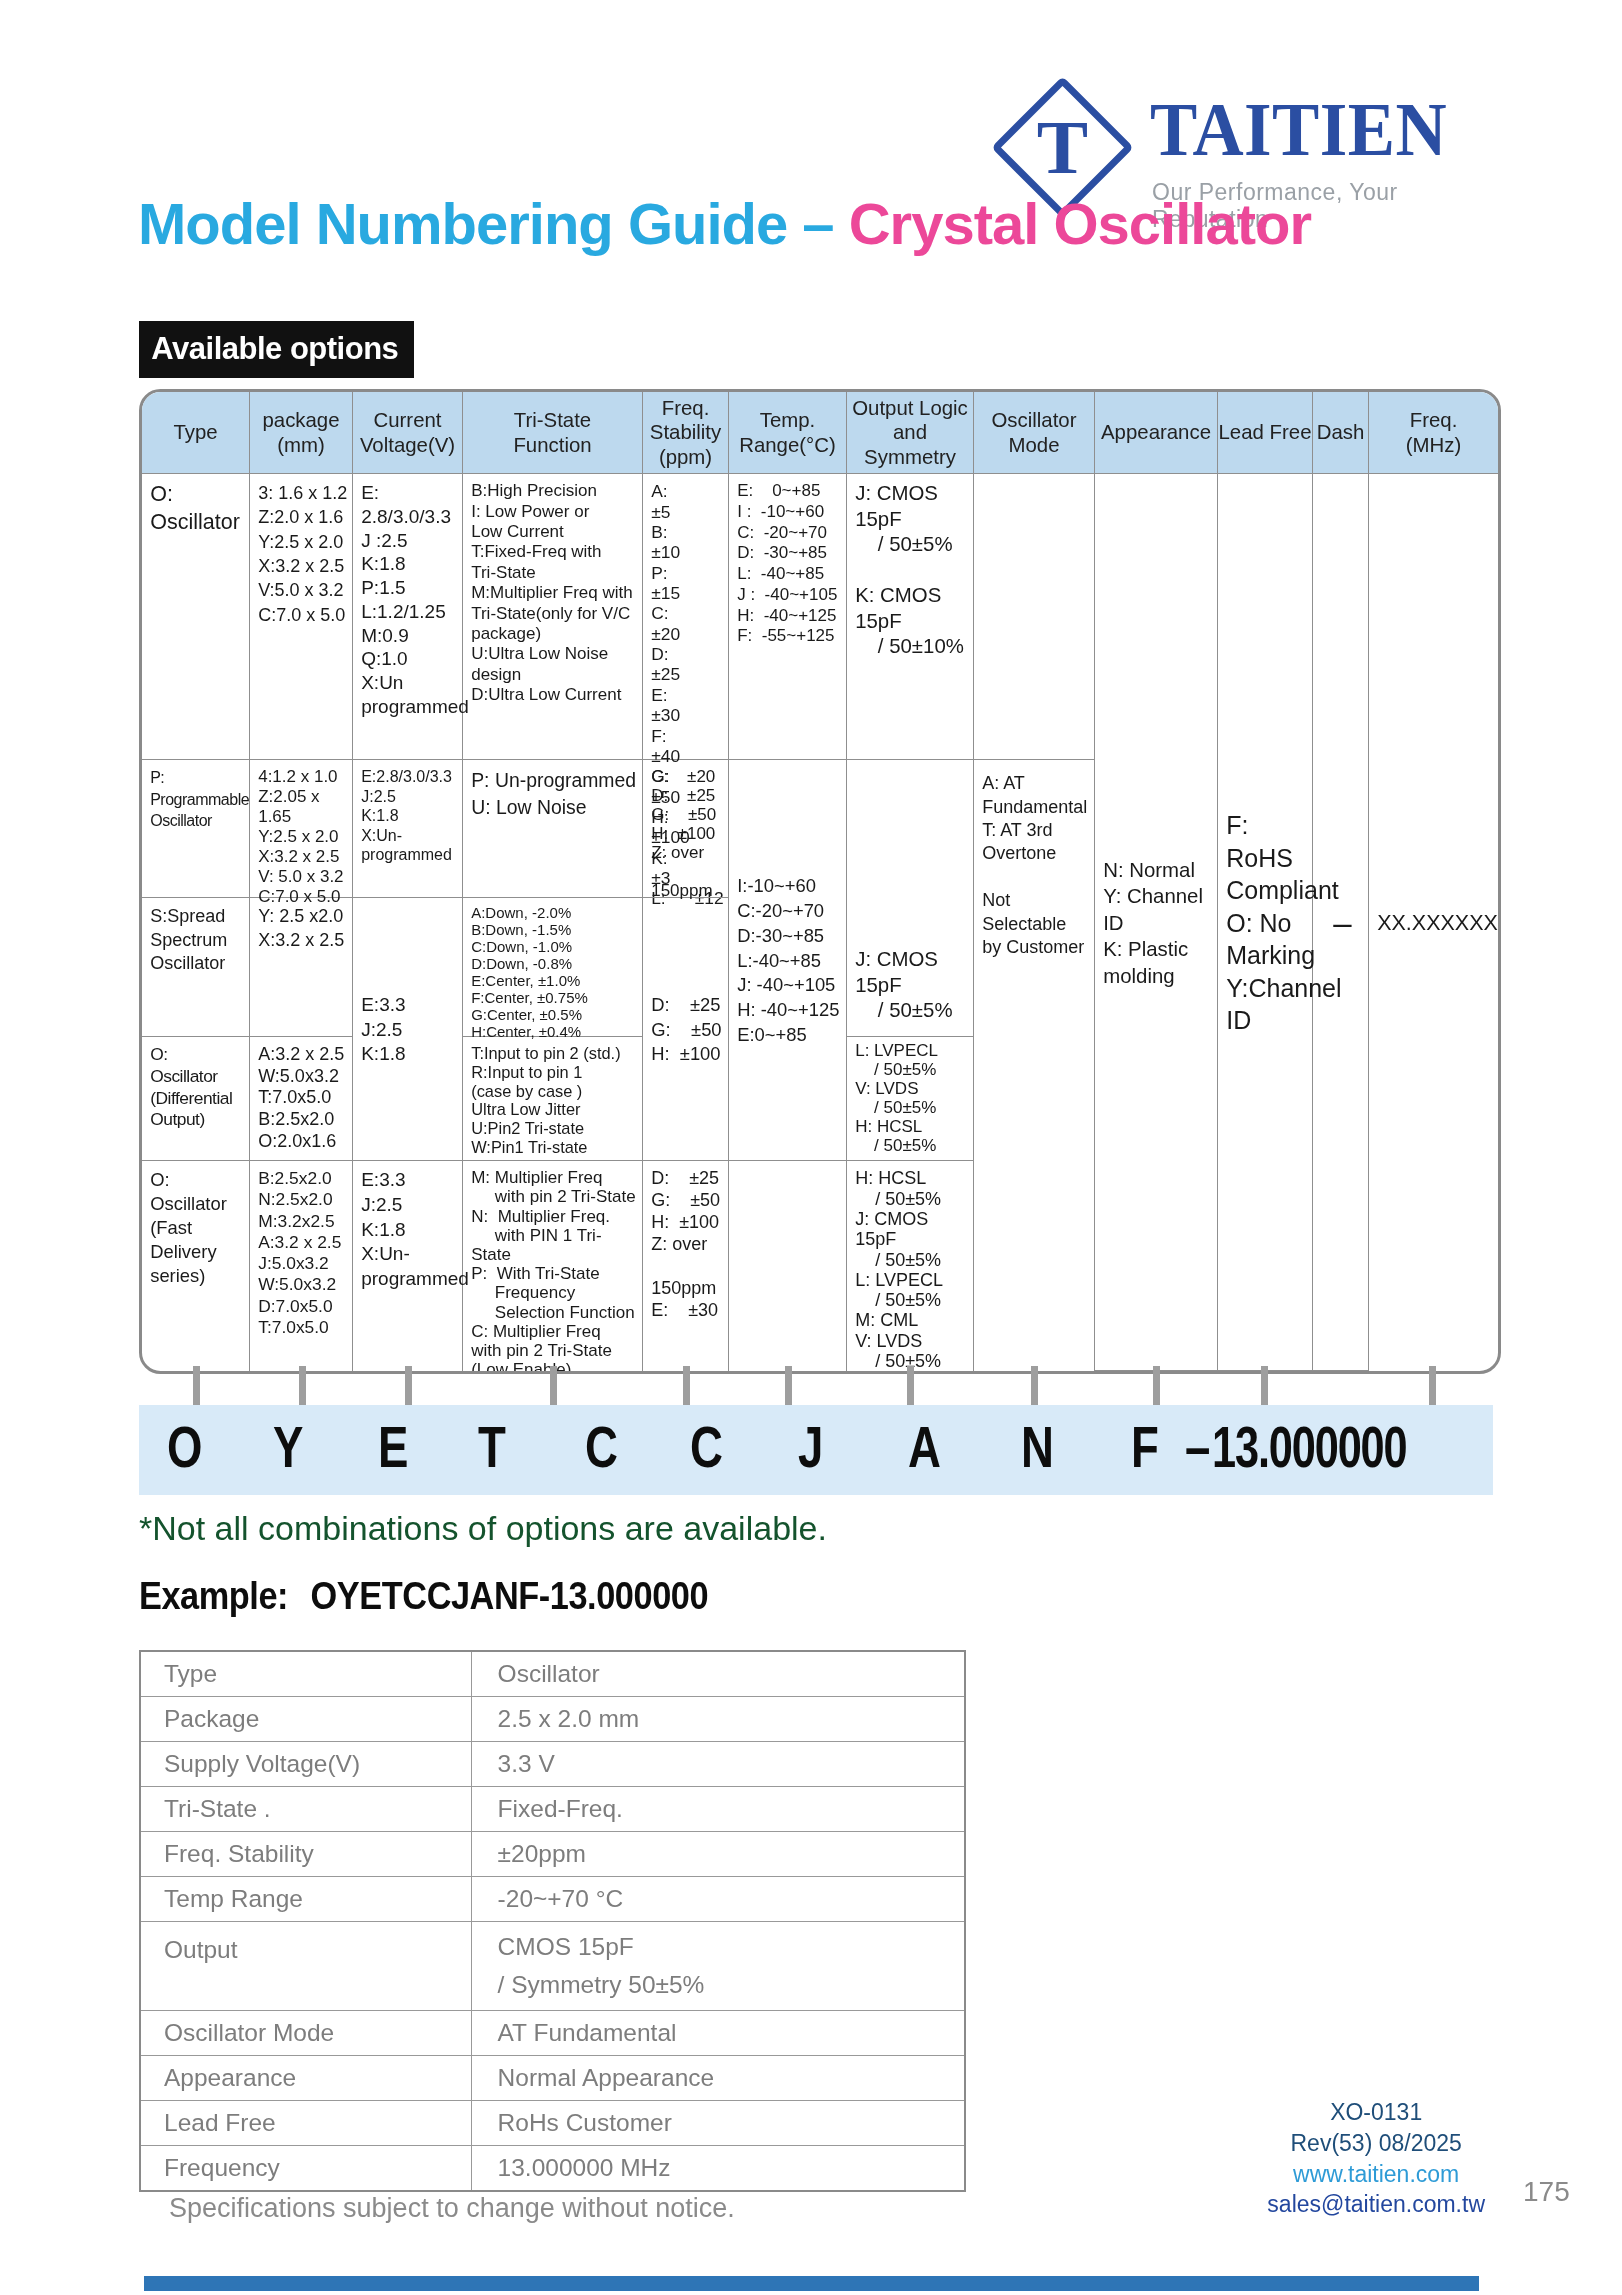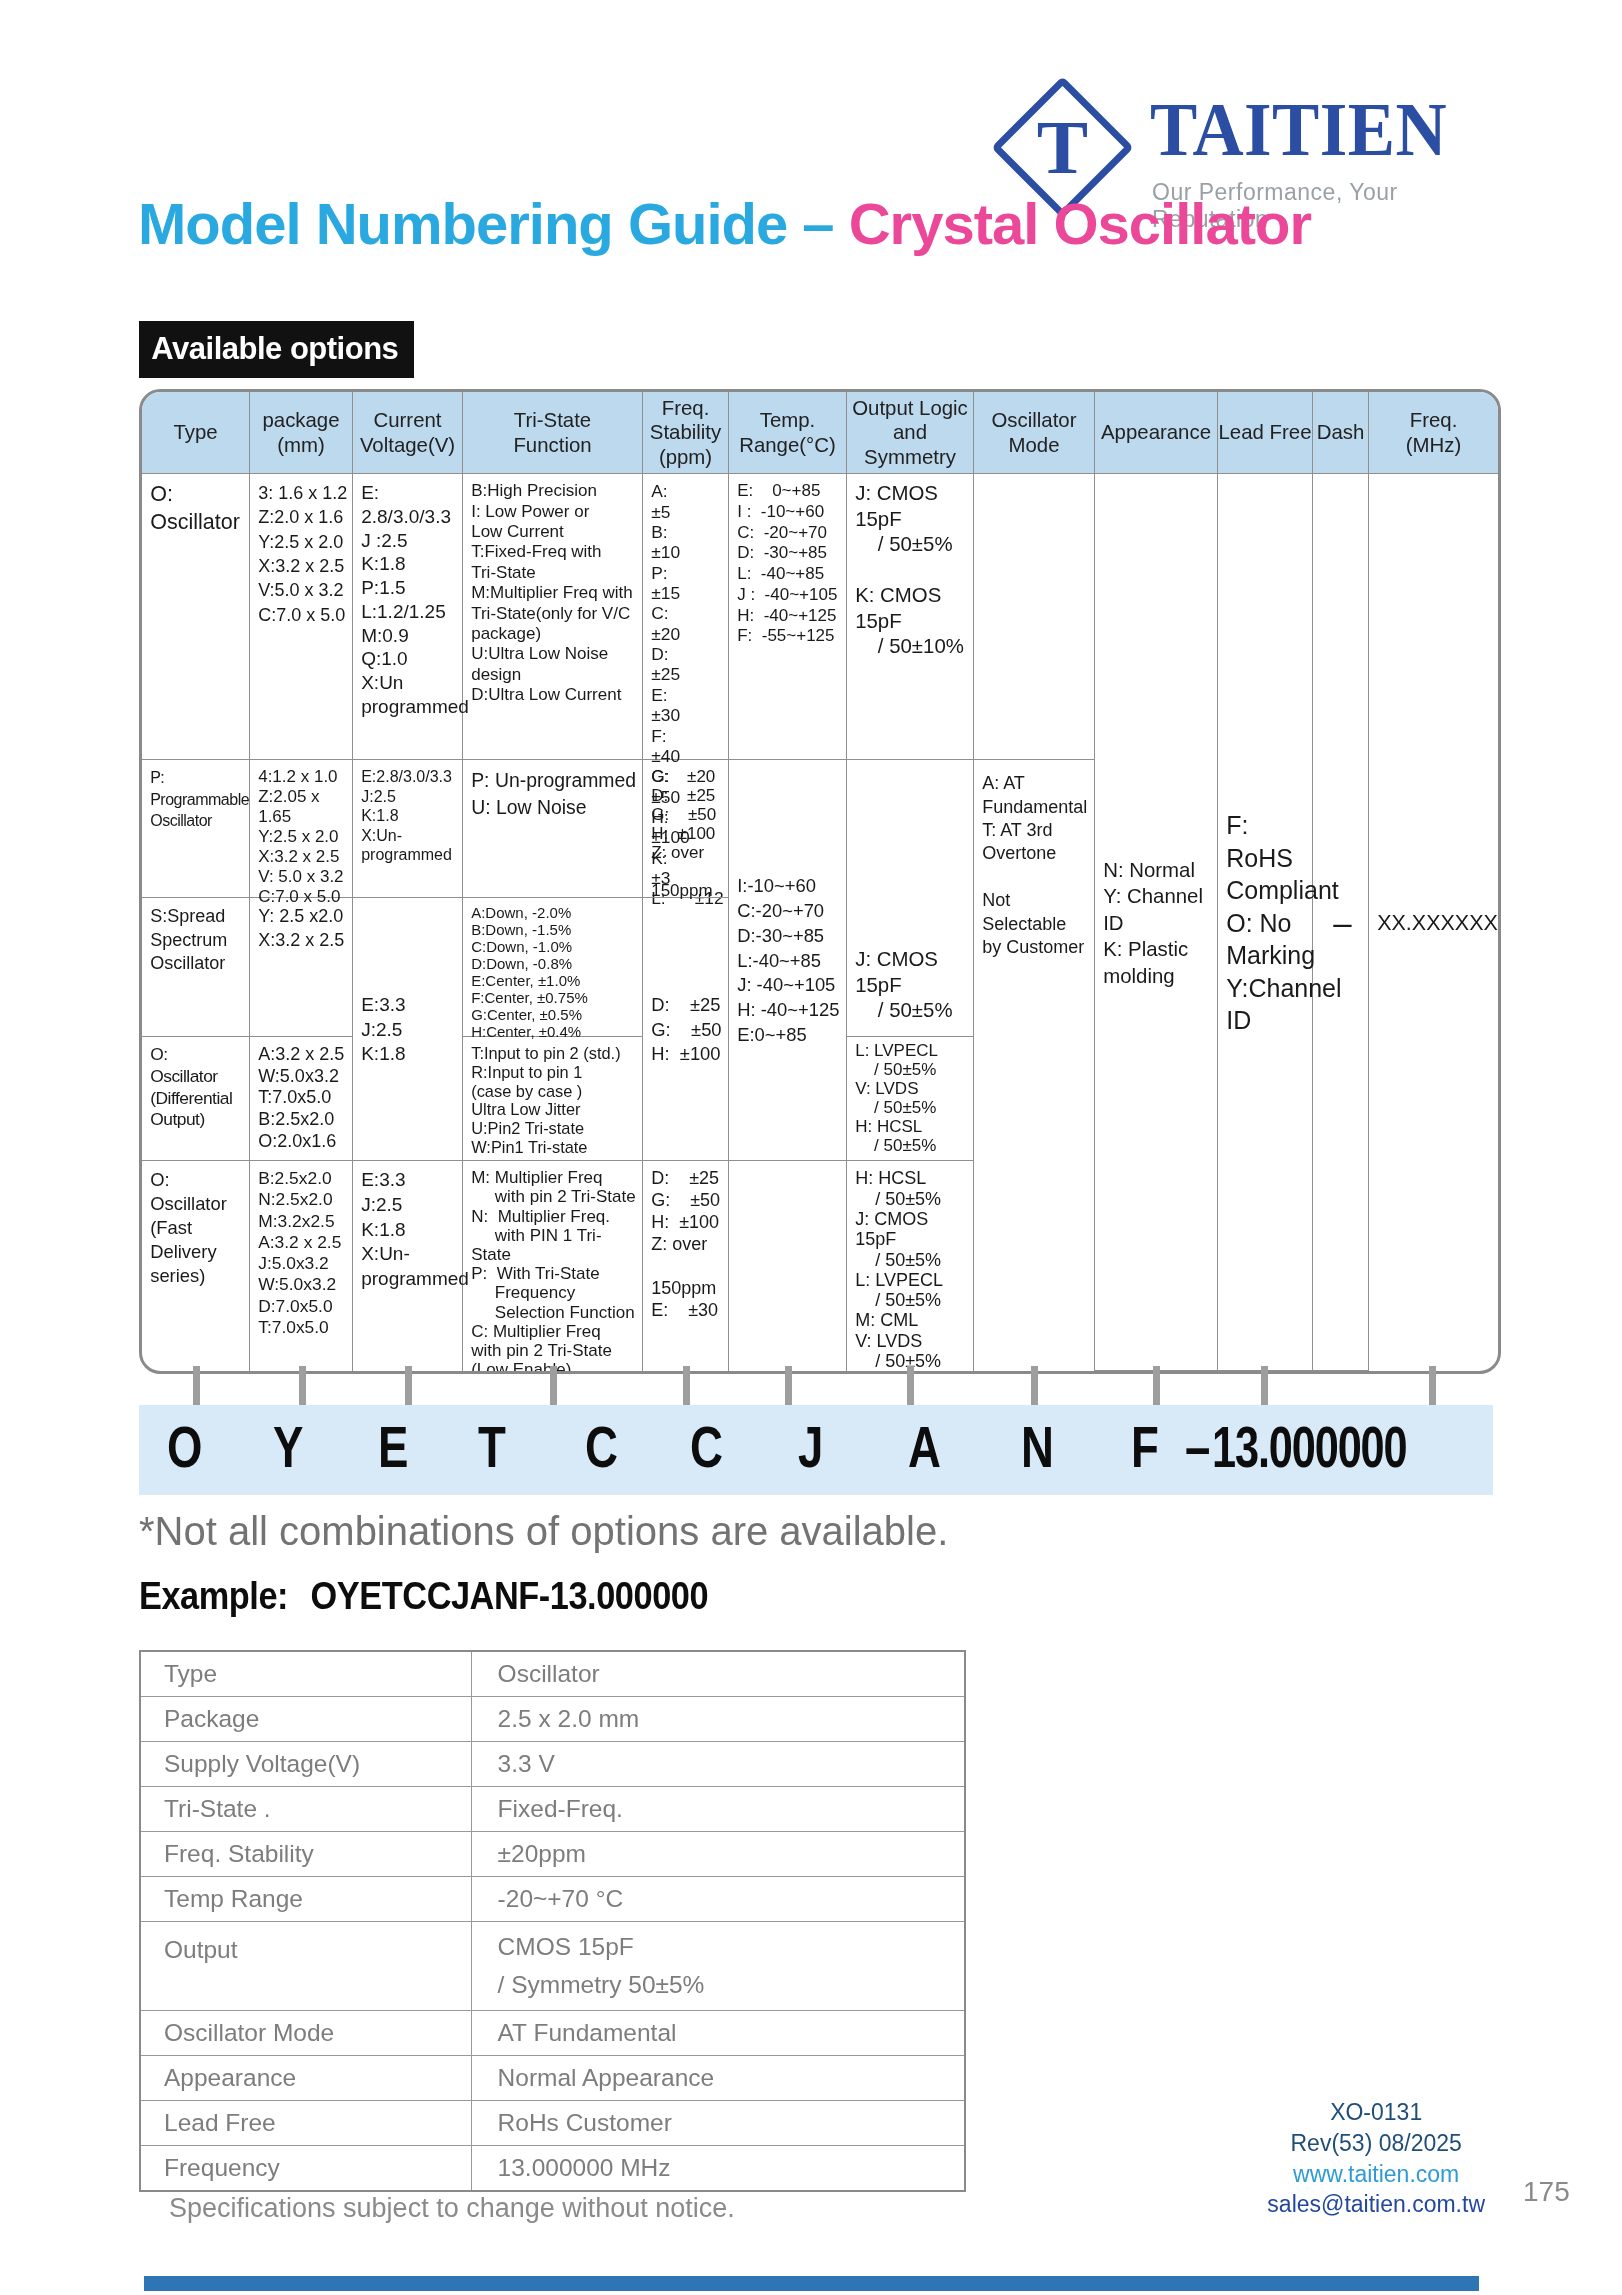--- a/index.html
+++ b/index.html
@@ -41,21 +41,21 @@
   .nbb{border-bottom:none !important;}
 
   
   .conn{position:absolute;top:1366px;width:7.2px;height:39px;background:#9e9e9e;}
   .strip{position:absolute;left:139px;top:1405px;width:1354px;height:90px;background:#D8EAF8;}
   .ml{position:absolute;top:50%;transform:translateY(-54%) scaleX(0.8);transform-origin:left center;
       font-size:57px;font-weight:700;color:#0d0d0d;}
   .mf{position:absolute;left:1073px;top:50%;transform:translateY(-54%) scaleX(0.76);transform-origin:left center;
       font-size:57px;font-weight:800;letter-spacing:-1.5px;color:#0d0d0d;white-space:nowrap;}
 
-  .footnote{position:absolute;left:139px;top:1509px;font-size:40px;color:#737373;}
+  .footnote{position:absolute;left:139px;top:1509px;font-size:34px;color:#14532d;}
 
   
   .ex-head{position:absolute;left:139px;top:1574px;font-size:39px;font-weight:700;color:#0d0d0d;
            transform:scaleX(0.88);transform-origin:left top;white-space:nowrap;letter-spacing:-0.5px;}
   .ex-head .gap{display:inline-block;width:25.6px;}
   .ex-table{position:absolute;left:139px;top:1650px;width:823px;border:2.6px solid #8a8a8a;background:#fff;}
   .ex-row{display:grid;grid-template-columns:330px 1fr;min-height:44px;border-bottom:1.5px solid #999;}
   .ex-row:last-child{border-bottom:none;}
   .ex-row.tall{min-height:88px;}
   .ex-label{display:flex;align-items:center;padding-left:23px;font-size:24.5px;color:#7d7d7d;}

